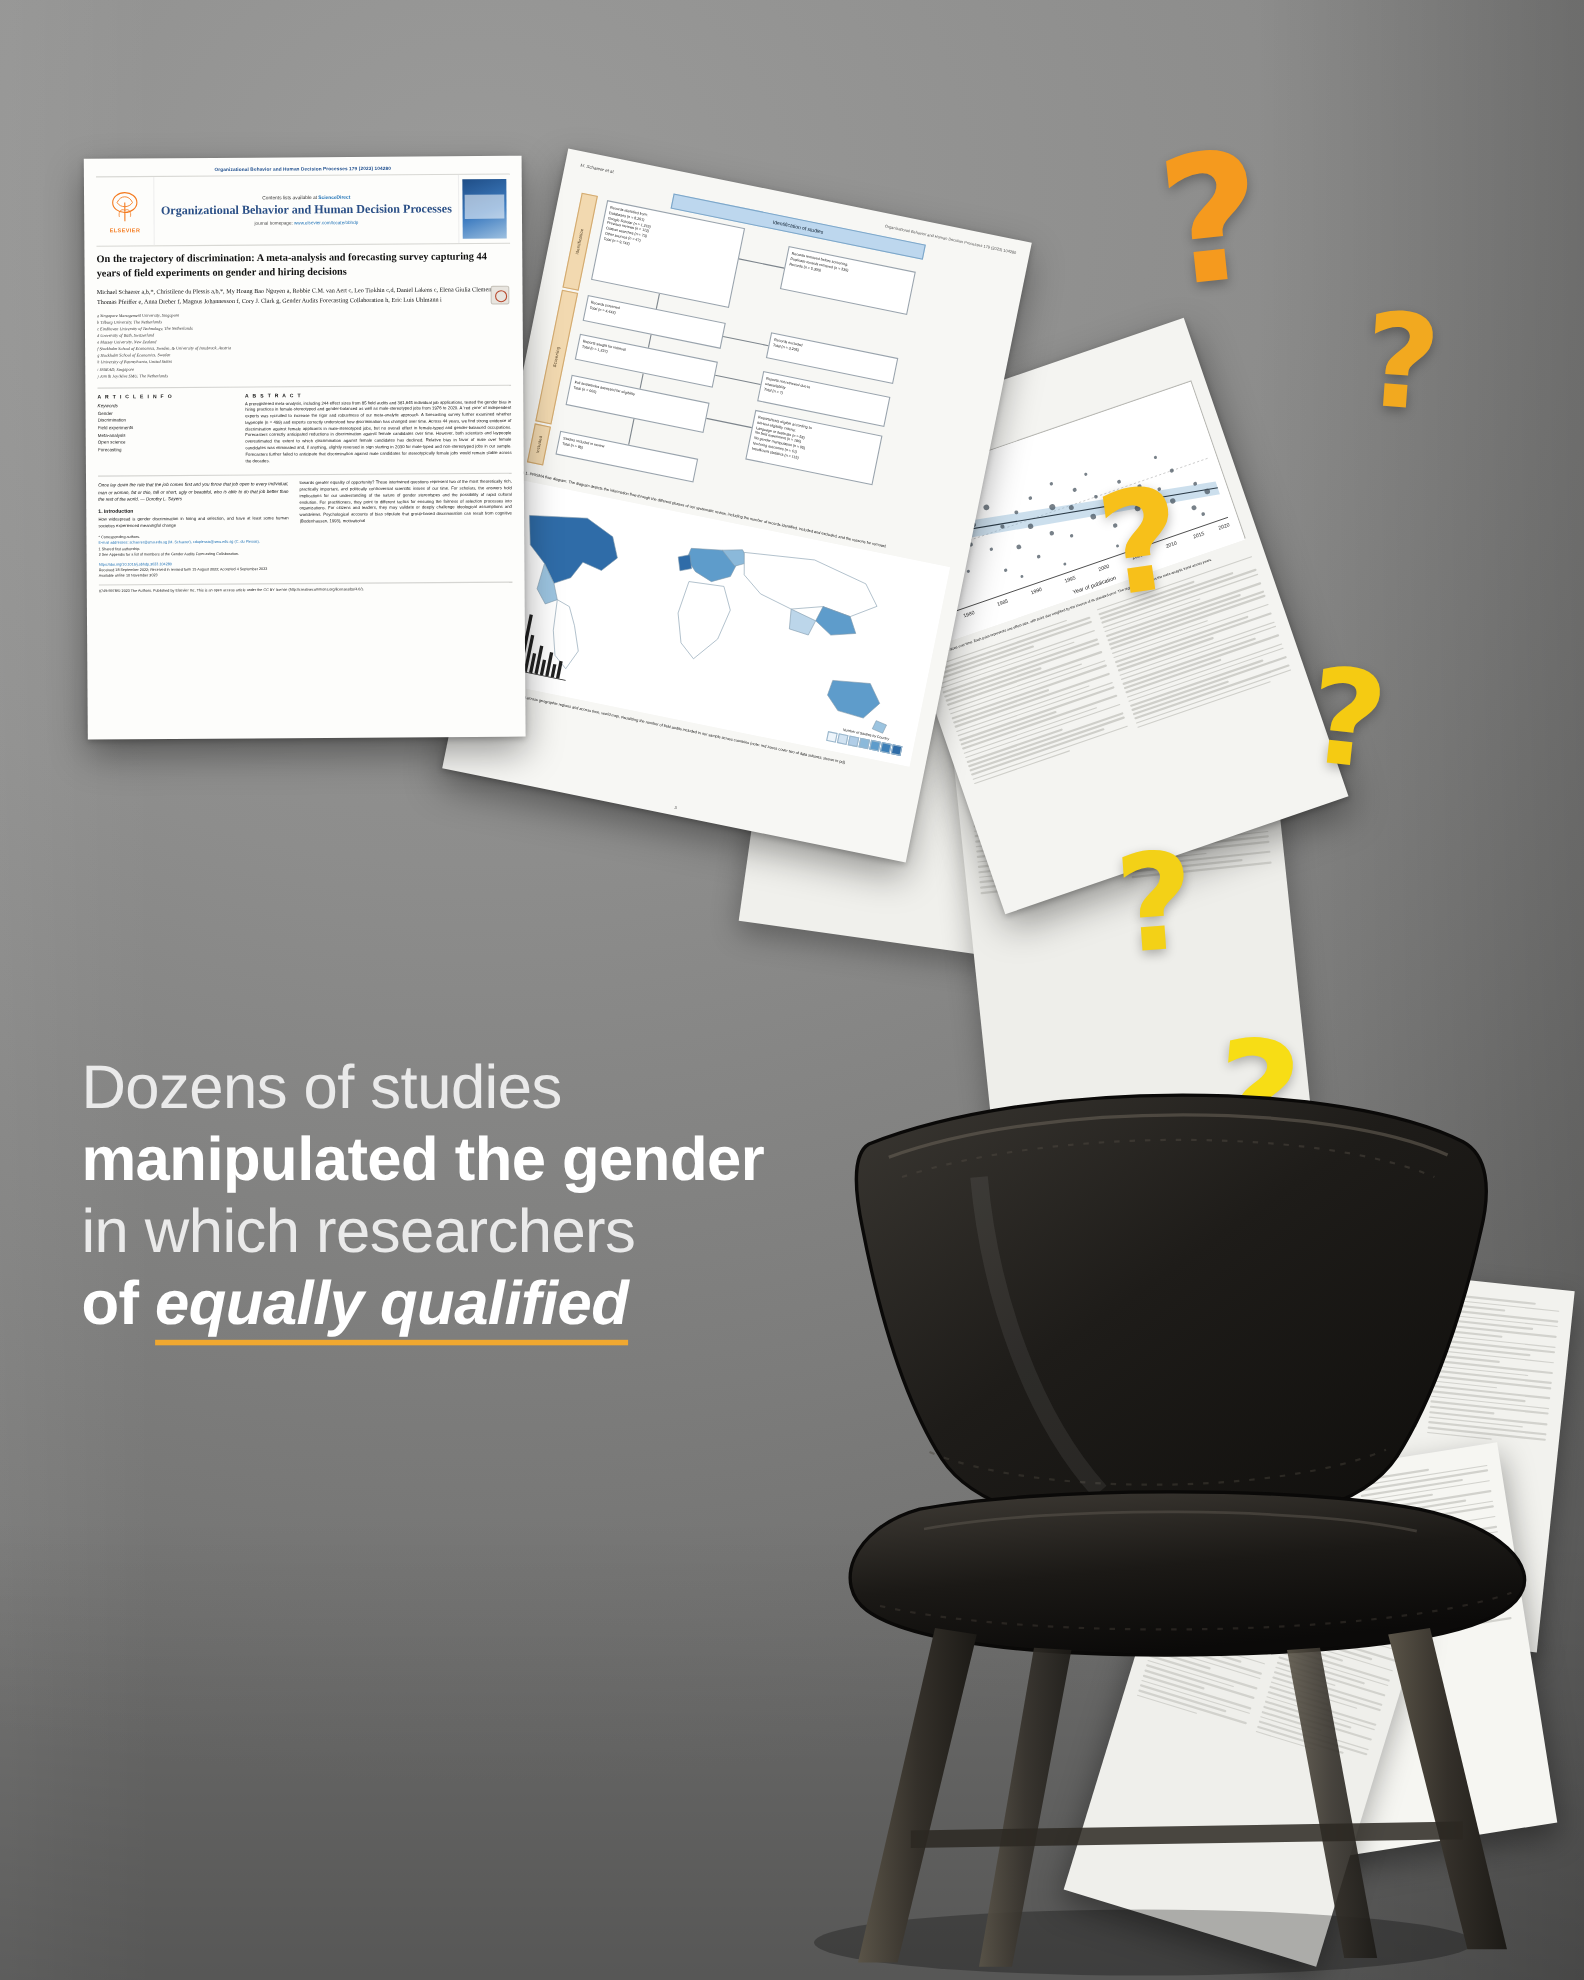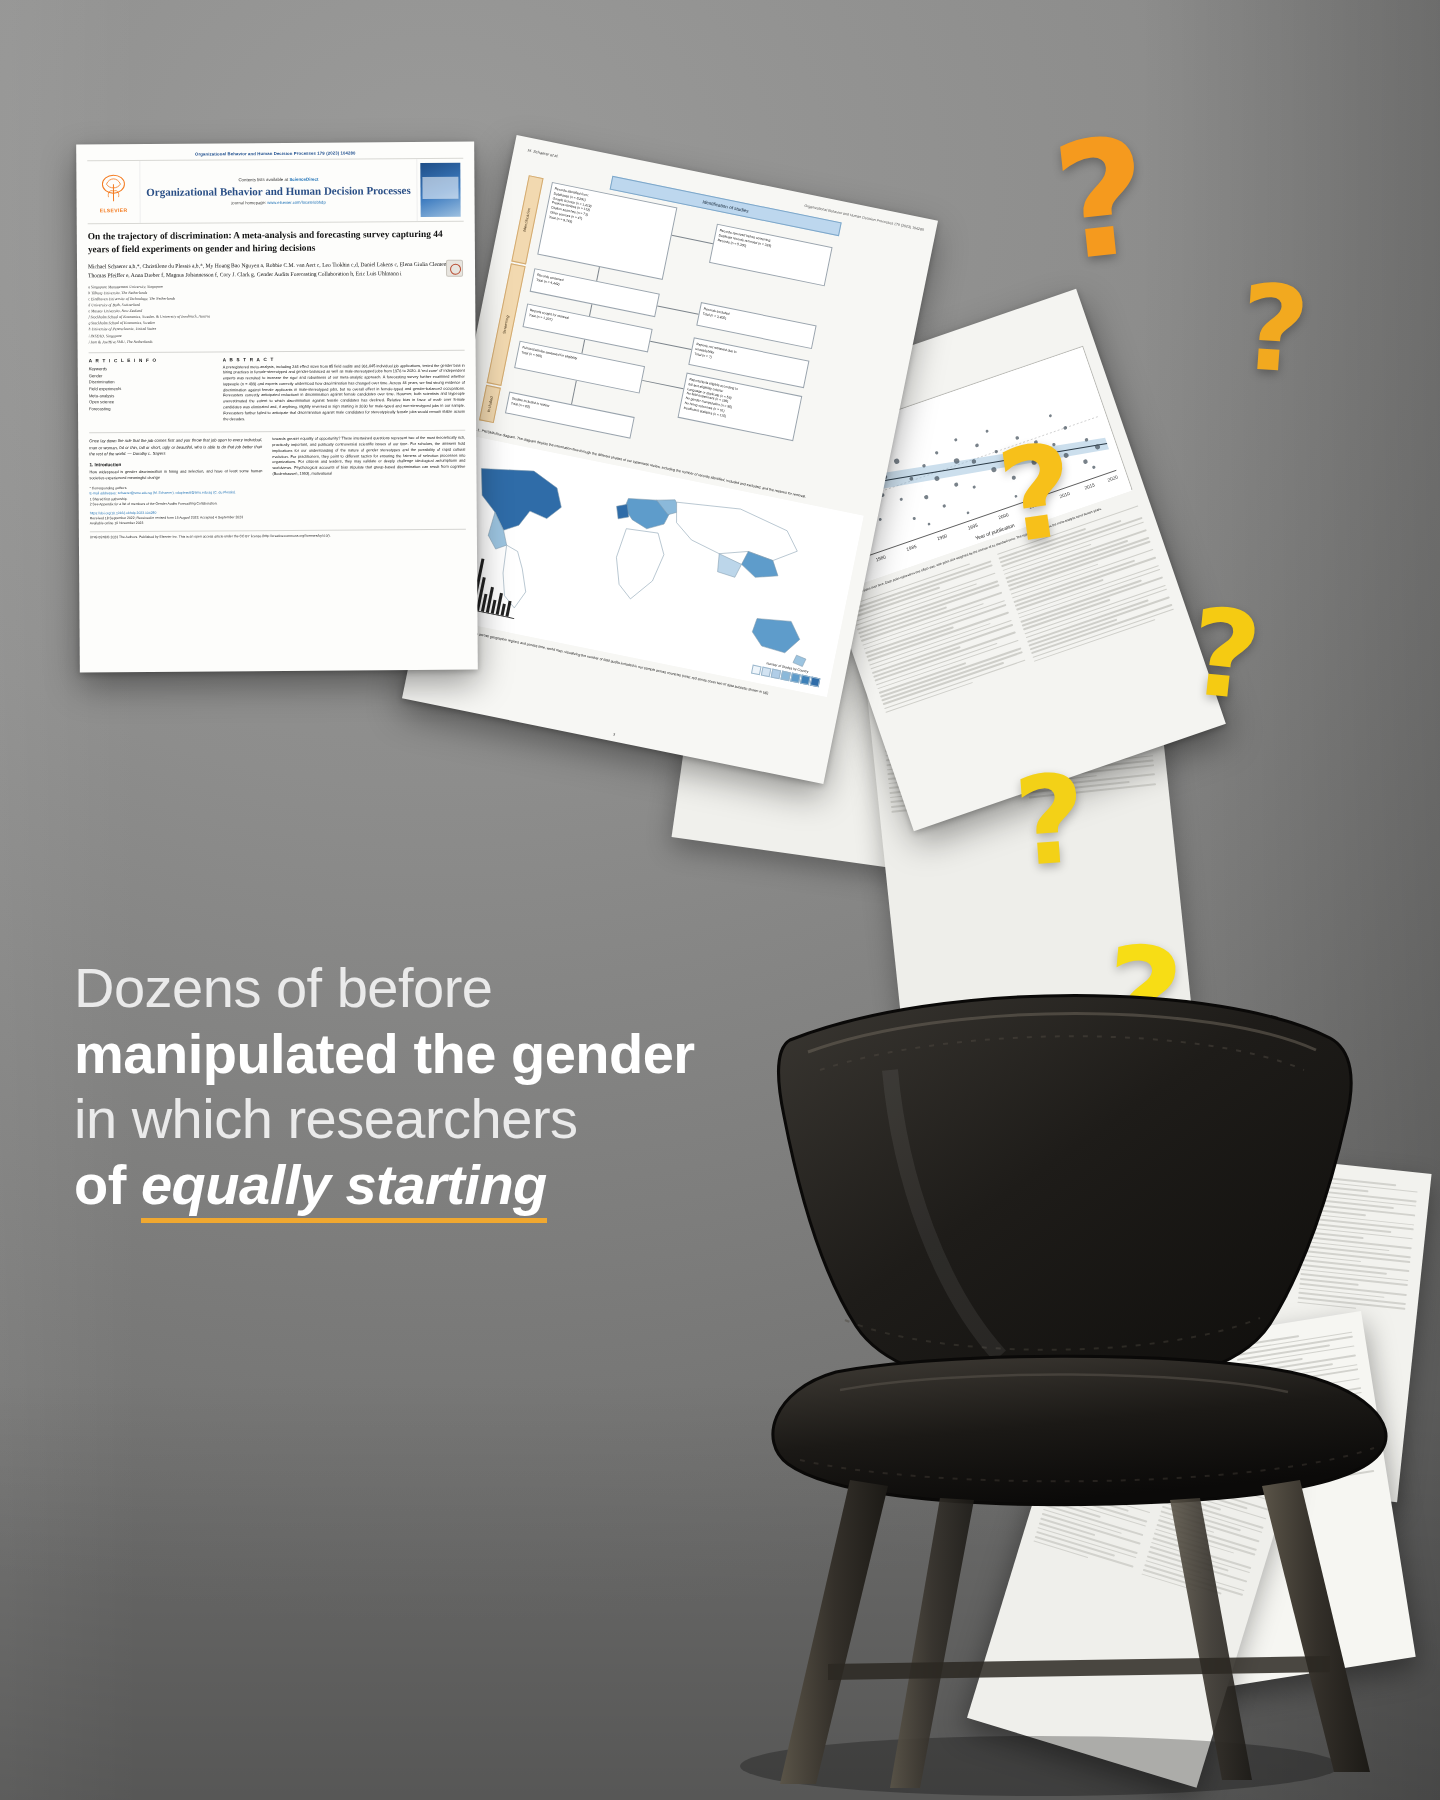--- a/index.html
+++ b/index.html
@@ -1012,19 +1012,19 @@
       <path d="M210,560 L140,864 L176,864 L248,566 Z" fill="url(#legg)"></path>
       <path d="M660,560 L730,852 L694,852 L622,566 Z" fill="url(#legg)"></path>
       <path d="M300,578 L250,868 L280,868 L334,580 Z" fill="url(#legg)" opacity=".9"></path>
       <path d="M560,578 L612,860 L582,860 L530,580 Z" fill="url(#legg)" opacity=".9"></path>
 
       <path d="M188,744 L690,736 L690,752 L188,760 Z" fill="#2c2822" opacity=".85"></path>
     </svg>
   </div>
 
   <div class="caption">
-    <span class="ln l1">Dozens of before</span>
+    <span class="ln l1">Dozens of studies</span>
     <span class="ln l4">manipulated the gender</span>
     <span class="ln l3">in which researchers</span>
-    <span class="ln l5"><span>of </span><span class="emph">equally starting</span></span>
+    <span class="ln l5"><span>of </span><span class="emph">equally qualified</span></span>
   </div>
 
 </div>
 
 </body></html>

